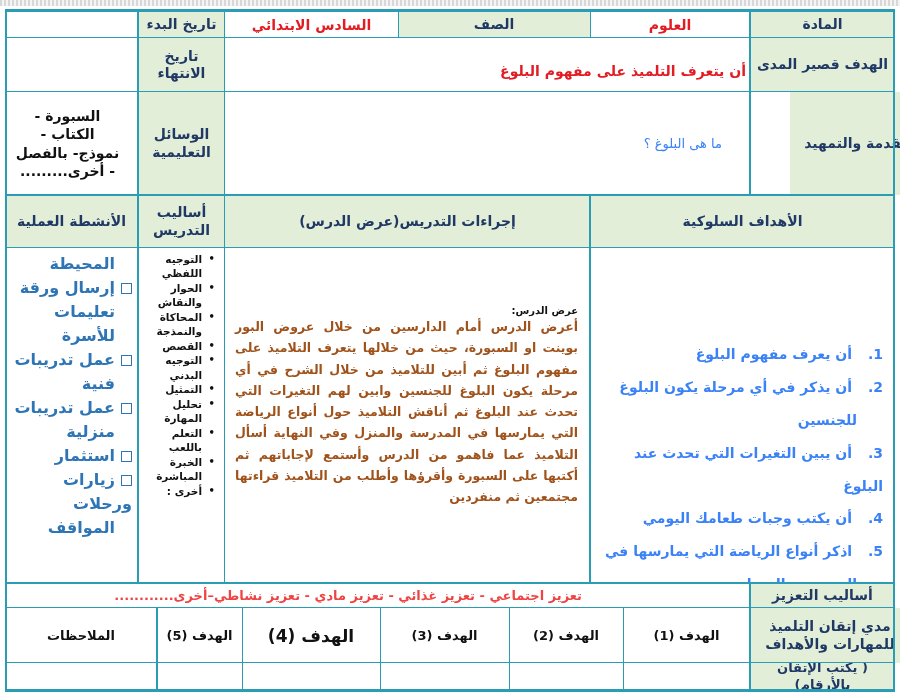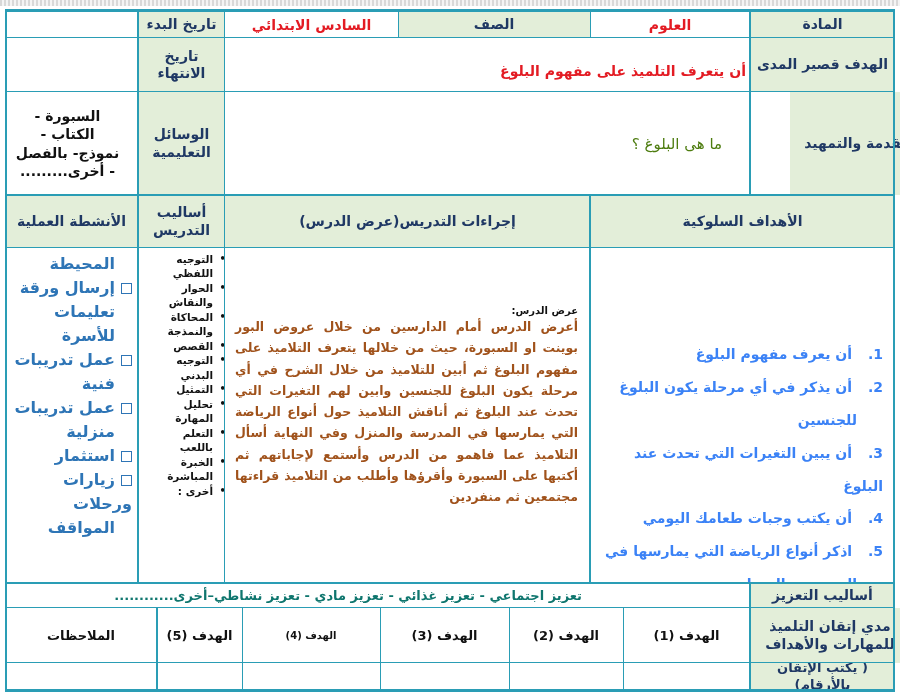--- a/index.html
+++ b/index.html
@@ -5,43 +5,43 @@
   html, body { margin:0; padding:0; background:#ffffff; }
   body { width:900px; height:700px; position:relative; overflow:hidden;
          font-family:"DejaVu Sans", sans-serif; }
   .topstrip { position:absolute; left:0; top:0; width:900px; height:6px;
               background:repeating-linear-gradient(90deg,#d8d8d8 0 2px,#f4f4f4 2px 4px); }
   .cell { position:absolute; box-sizing:border-box; display:flex; align-items:center;
           justify-content:center; text-align:center; direction:rtl; overflow:hidden; }
   .hdr { background:#e3eed9; color:#1f3864; font-weight:bold; font-size:14px; line-height:1.25; }
   .hl { position:absolute; background:#2a9db5; }
   .red { color:#e31b23; font-weight:bold; font-size:14px; }
-  .blue-small { color:#4d7c0f; font-size:15px; }
+  .blue-small { color:#3b82f6; font-size:13px; }
   .black-b { color:#111; font-weight:bold; }
   .methods { font-size:10.5px; font-weight:bold; color:#111; line-height:1.38;
-             justify-content:flex-start; align-items:flex-start; padding:4px 20px 0 4px;margin-left:20px; }
+             justify-content:flex-start; align-items:flex-start; padding:4px 11px 0 4px; }
   .methods ul { margin:0; padding:0 12px 0 0; list-style:none; text-align:right; }
   .methods li { position:relative; }
   .methods li::before { content:"•"; position:absolute; right:-13px; top:0; font-size:10px; }
   .acts { color:#2e75b6; font-weight:bold; font-size:16px; line-height:1.5;
           justify-content:flex-start; align-items:flex-start; padding:4px 6px 0 4px; }
   .acts ul { margin:0; padding:0; list-style:none; text-align:right; }
   .acts .box { display:inline-block; width:9px; height:9px; border:1px solid #2e75b6;
                margin-left:6px; vertical-align:middle; }
   .acts .cont { padding-right:17px; }
   .lesson { justify-content:flex-end; align-items:flex-start; padding:0 12px 0 10px;
             text-align:justify; }
   .lesson .lbl { font-size:10px; font-weight:bold; color:#111; margin-top:57px; }
   .lesson .txt { color:#a0521b; font-weight:bold; font-size:12.5px; line-height:1.7; }
   .goals { justify-content:flex-start; align-items:flex-start; padding:0 12px 0 0; }
   .goals ol { margin:90px 0 0 0; padding:0; list-style:none; text-align:right;
               font-weight:bold; font-size:14px; color:#3b82f6; line-height:2.35; }
   .goals .num { display:inline-block; width:26px; text-align:right; }
   .goals .cont { padding-right:26px; }
-  .dots { color:#0f766e; font-weight:bold; font-size:13px; }
+  .dots { color:#ef4444; font-weight:bold; font-size:13px; }
 </style>
 </head>
 <body>
 
 <div class="topstrip"></div>
 
 <div>
 
   <div class="cell hdr" style="left:750px;top:11px;width:145px;height:27px;">المادة</div>
   <div class="cell red" style="left:590px;top:11px;width:160px;height:27px;">العلوم</div>
@@ -115,21 +115,21 @@
     </ul>
   </div>
 
   <div class="cell hdr" style="left:750px;top:583px;width:145px;height:25px;">أساليب التعزيز</div>
   <div class="cell dots" style="left:5px;top:583px;width:745px;height:25px;justify-content:flex-start;padding-right:168px;">تعزيز اجتماعي - تعزيز غذائي - تعزيز مادي - تعزيز نشاطي–أخرى............</div>
 
   <div class="cell hdr" style="left:750px;top:608px;width:160px;height:55px;padding:0 12px;">مدي إتقان التلميذ للمهارات والأهداف</div>
   <div class="cell black-b" style="left:623px;top:608px;width:127px;height:55px;font-size:13px;">الهدف (1)</div>
   <div class="cell black-b" style="left:509px;top:608px;width:114px;height:55px;font-size:13px;">الهدف (2)</div>
   <div class="cell black-b" style="left:380px;top:608px;width:129px;height:55px;font-size:13px;">الهدف (3)</div>
-  <div class="cell black-b" style="left:242px;top:608px;width:138px;height:55px;font-size:10px;">الهدف (4)</div>
+  <div class="cell black-b" style="left:242px;top:608px;width:138px;height:55px;font-size:17px;">الهدف (4)</div>
   <div class="cell black-b" style="left:157px;top:608px;width:85px;height:55px;font-size:13px;text-align:center;">الهدف (5)</div>
   <div class="cell black-b" style="left:5px;top:608px;width:152px;height:55px;font-size:13px;">الملاحظات</div>
 
   <div class="cell hdr" style="left:750px;top:663px;width:145px;height:27px;font-size:13px;">( يكتب الإتقان بالأرقام)</div>
   <div class="cell" style="left:623px;top:663px;width:127px;height:27px;"></div>
   <div class="cell" style="left:509px;top:663px;width:114px;height:27px;"></div>
   <div class="cell" style="left:380px;top:663px;width:129px;height:27px;"></div>
   <div class="cell" style="left:242px;top:663px;width:138px;height:27px;"></div>
   <div class="cell" style="left:157px;top:663px;width:85px;height:27px;"></div>
   <div class="cell" style="left:5px;top:663px;width:152px;height:27px;"></div>

